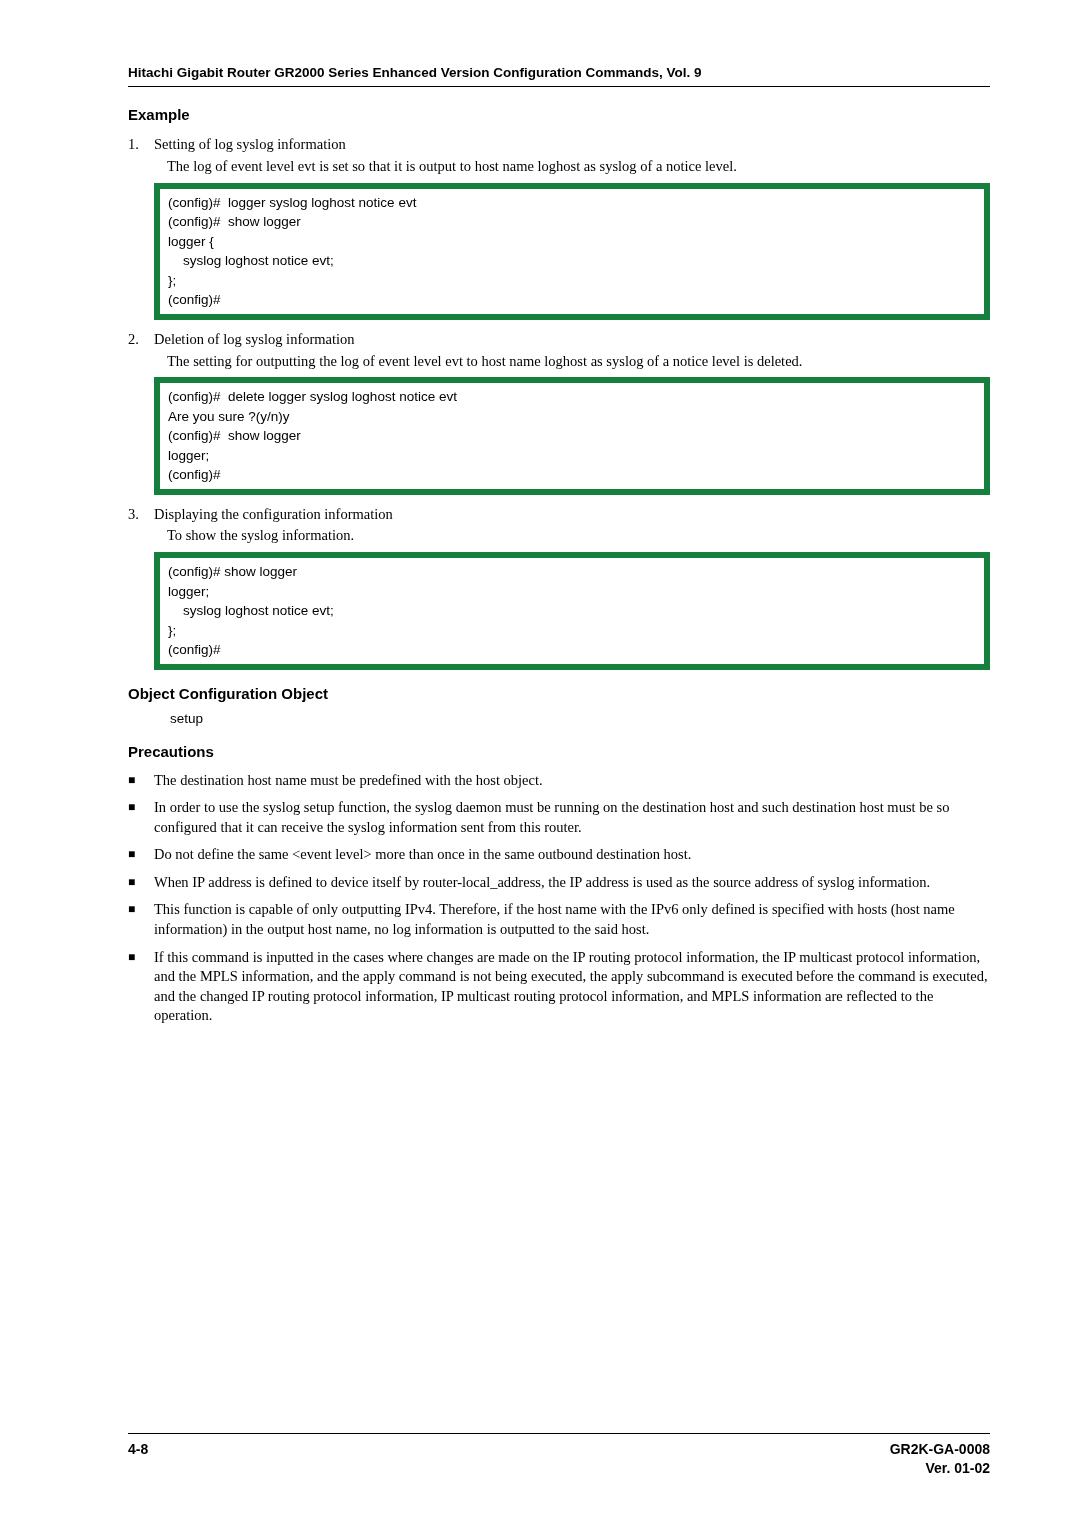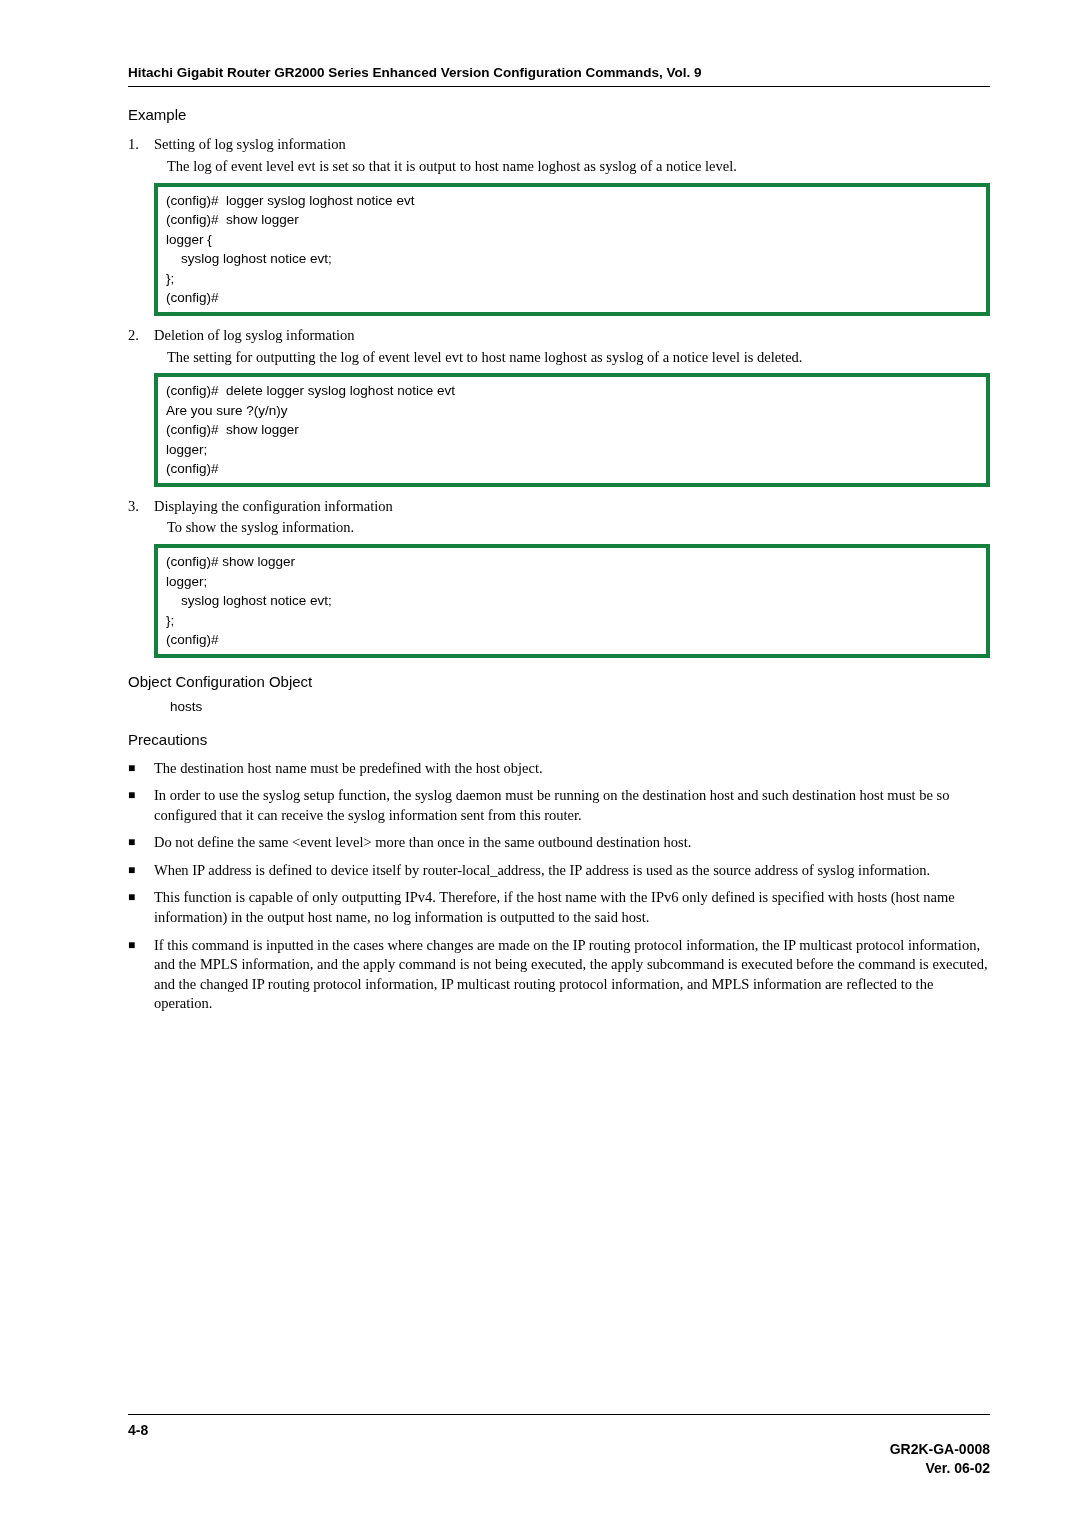--- a/index.html
+++ b/index.html
@@ -27,21 +27,21 @@
     font-size: 13.5px;
     margin-bottom: 2px;
   }
   .head-rule {
     border: none;
     border-top: 1.5px solid #000;
     margin: 4px 0 18px 0;
   }
   .section-h {
     font-family: Arial, Helvetica, sans-serif;
-    font-weight: normal;
+    font-weight: bold;
     font-size: 15px;
     margin: 14px 0 6px 0;
   }
   .num-item {
     display: flex;
     margin: 10px 0 2px 0;
   }
   .num-item .num {
     width: 26px;
     flex: none;
@@ -50,21 +50,21 @@
     flex: 1;
   }
   .cont {
     margin-left: 39px;
     margin-top: 2px;
   }
   .codebox {
     font-family: "Helvetica Neue", Helvetica, Arial, sans-serif;
     font-size: 13.5px;
     line-height: 1.45;
-    border: 4px solid #15803d;
+    border: 6px solid #15803d;
     margin: 6px 0 10px 26px;
     padding: 4px 8px 4px 8px;
     white-space: pre;
     overflow: hidden;
   }
   .mono-inline {
     font-family: "Helvetica Neue", Helvetica, Arial, sans-serif;
     font-size: 13.5px;
   }
   .related-val {
@@ -99,21 +99,20 @@
     border: none;
     border-top: 1.5px solid #000;
     margin: 0 0 6px 0;
   }
   .foot-row {
     display: flex;
     justify-content: space-between;
     font-family: Arial, Helvetica, sans-serif;
     font-weight: bold;
     font-size: 14px;
-    flex-direction: column;
   }
   .foot-right {
     text-align: right;
   }
 </style>
 </head>
 <body>
 
 <div class="page">
 
@@ -150,21 +149,21 @@
     <div class="txt">Displaying the configuration information</div>
   </div>
   <div class="cont">To show the syslog information.</div>
   <div class="codebox">(config)# show logger
 logger;
     syslog loghost notice evt;
 };
 (config)#</div>
 
   <div class="section-h">Object Configuration Object</div>
-  <div class="related-val mono-inline">hosts</div>
+  <div class="related-val mono-inline">setup</div>
 
   <div class="section-h">Precautions</div>
 
   <ul class="bullets">
     <li>
       <span class="bul">■</span>
       <span class="btxt">The destination host name must be predefined with the host object.</span>
     </li>
     <li>
       <span class="bul">■</span>
@@ -187,18 +186,18 @@
       <span class="btxt">If this command is inputted in the cases where changes are made on the IP routing protocol information, the IP multicast protocol information, and the MPLS information, and the apply command is not being executed, the apply subcommand is executed before the command is executed, and the changed IP routing protocol information, IP multicast routing protocol information, and MPLS information are reflected to the operation.</span>
     </li>
   </ul>
 
   <div class="footer">
     <hr class="foot-rule">
     <div class="foot-row">
       <div>4-8</div>
       <div class="foot-right">
         <div>GR2K-GA-0008</div>
-        <div>Ver. 06-02</div>
+        <div>Ver. 01-02</div>
       </div>
     </div>
   </div>
 
 </div>
 
 </body></html>

